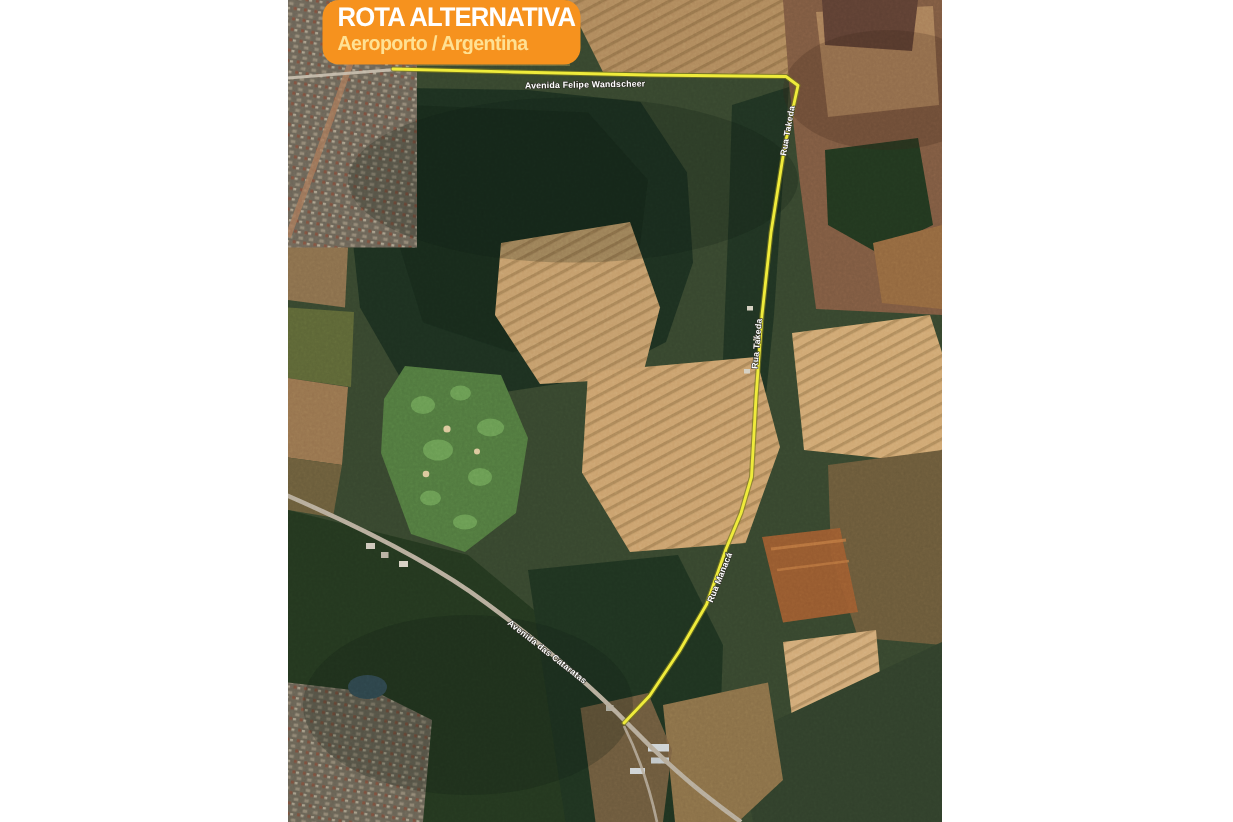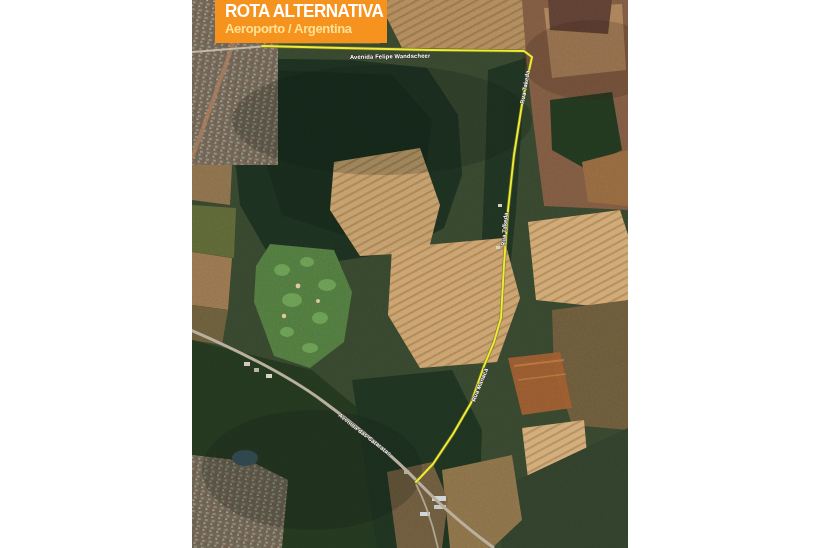--- a/index.html
+++ b/index.html
@@ -1,20 +1,20 @@
 <!DOCTYPE html>
 <html><head>
 <meta charset="utf-8">
 <style>
   html,body{margin:0;padding:0;background:#ffffff;}
   .stage{position:relative;width:822px;height:548px;background:#ffffff;overflow:hidden;
          font-family:"Liberation Sans",sans-serif;}
   .map-wrap{position:absolute;left:192px;top:0;width:436px;height:548px;}
   .banner{position:absolute;left:215px;top:0;width:172px;height:43px;background:#F6921E;
-          box-sizing:border-box;padding:2px 0 0 10px;z-index:6;overflow:hidden;}
+          box-sizing:border-box;padding:2px 0 0 10px;z-index:6;overflow:hidden;border-radius:11px;}
   .banner .t{font-weight:700;font-size:18px;line-height:19px;color:#FFFFFF;letter-spacing:-0.6px;
              transform:scaleX(0.95);transform-origin:left;white-space:nowrap;}
   .banner .s{font-weight:700;font-size:13.5px;line-height:15px;color:#FFE193;letter-spacing:-0.4px;
              transform:scaleX(0.97);transform-origin:left;white-space:nowrap;}
   .lbl{font-family:"Liberation Sans",sans-serif;font-weight:bold;font-size:5.8px;fill:#ffffff;
        stroke:#2e2e25;stroke-width:0.85px;paint-order:stroke;letter-spacing:0.15px;}
 </style>
 </head>
 <body>
 

